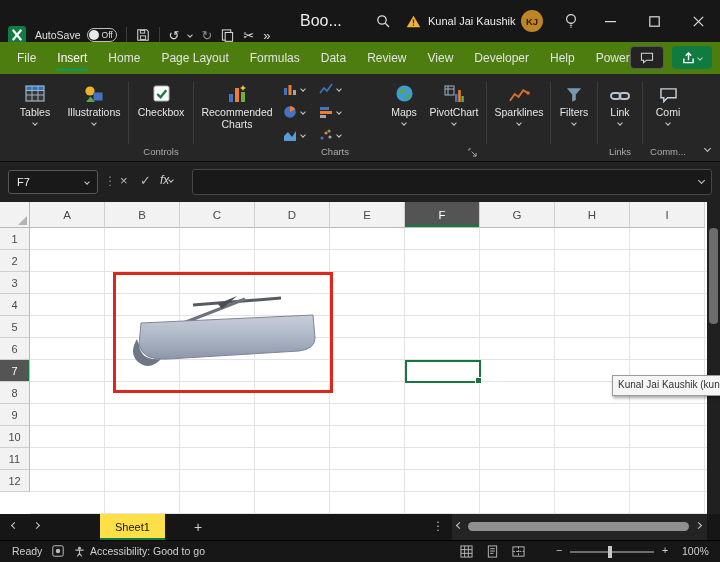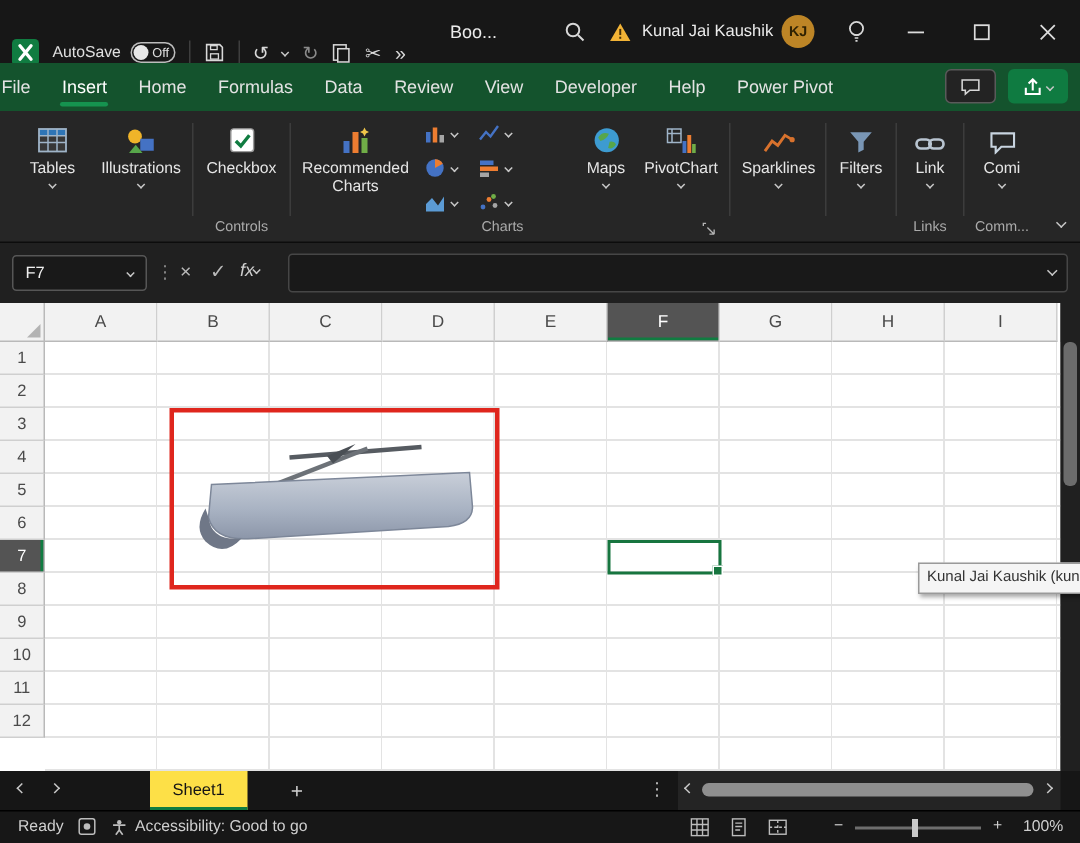--- a/index.html
+++ b/index.html
@@ -10,30 +10,30 @@
   
   #titlebar { position:absolute; left:0; top:0; width:720px; height:42px; background:#171717; }
   .tb-left { position:absolute; left:8px; top:14px; height:42px; display:flex; align-items:center; gap:9px; }
   .tb-sep { width:1px; height:16px; background:#3e3e3e; }
   .tb-glyph { font-size:13px; color:#d8d8d8; line-height:1; }
   .tb-glyph.dim { color:#8a8a8a; }
   .autosave { display:flex; align-items:center; gap:6px; font-size:10.5px; color:#e0e0e0; }
   .toggle { width:30px; height:14px; border:1px solid #bdbdbd; border-radius:8px; display:flex; align-items:center; gap:3px; padding:1px;text-align:center; }
   .toggle .knob { width:10px; height:10px; border-radius:50%; background:#e8e8e8; }
   .toggle .state { font-size:8.5px; color:#e0e0e0; }
-  .tb-title { position:absolute; left:300px; top:0; height:42px; display:flex; align-items:center; font-size:12px; color:#ececec; }
+  .tb-title { position:absolute; left:300px; top:0; height:42px; display:flex; align-items:center; font-size:16px; color:#ececec; }
   .tb-search { position:absolute; left:376px; top:14px; }
   .tb-user { position:absolute; left:406px; top:0; height:42px; display:flex; align-items:center; gap:7px; font-size:11px; color:#ececec; }
   .avatar { position:absolute; left:521px; top:10px; width:22px; height:22px; border-radius:50%; background:#bd8526; color:#2e2102; font-size:9.5px; font-weight:bold; display:flex; align-items:center; justify-content:center; }
   .tb-bulb { position:absolute; left:564px; top:13px; }
   .win-controls { position:absolute; right:0; top:0; height:42px; display:flex; }
   .win-btn { width:44px; height:42px; display:flex; align-items:center; justify-content:center; }
 
   
-  #menubar { position:absolute; left:0; top:42px; width:720px; height:32px; background:#14532d; display:flex; align-items:center; gap:19px; padding-left:0; font-size:12px; }
+  #menubar { position:absolute; left:0; top:42px; width:720px; height:32px; background:#4d7c0f; display:flex; align-items:center; gap:19px; padding-left:16px; font-size:12px; }
   .mitem { color:#e3e3e3; position:relative; padding:6px 1px; }
   .mitem.active { color:#ffffff; }
   .mitem.active::after { content:""; position:absolute; left:0; right:0; bottom:0; height:3px; background:#15934f; border-radius:2px; }
   .mb-right { position:absolute; right:8px; top:4px; display:flex; gap:8px; }
   .comment-btn { width:34px; height:23px; border:1px solid #5a5a5a; border-radius:4px; display:flex; align-items:center; justify-content:center; background:#232323; }
   .share-btn { width:40px; height:23px; border-radius:4px; background:#0f7b41; display:flex; align-items:center; justify-content:center; gap:3px; }
 
   
   #ribbon { position:absolute; left:0; top:74px; width:720px; height:88px; background:#262626; border-bottom:1px solid #0c0c0c; }
   .rbtn { position:absolute; top:5px; display:flex; flex-direction:column; align-items:center; gap:3px; color:#e6e6e6; font-size:10.5px; text-align:center; line-height:1.15; }
@@ -189,20 +189,21 @@
           <path d="M0.8 0.8 L10.2 10.2 M10.2 0.8 L0.8 10.2" stroke="#dcdcdc" stroke-width="1.2"></path>
         </svg>
       </span>
   </div>
 </header>
 
 <nav id="menubar">
   <span class="mitem">File</span>
   <span class="mitem active">Insert</span>
   <span class="mitem">Home</span>
+  <span class="mitem">Page Layout</span>
   <span class="mitem">Formulas</span>
   <span class="mitem">Data</span>
   <span class="mitem">Review</span>
   <span class="mitem">View</span>
   <span class="mitem">Developer</span>
   <span class="mitem">Help</span>
   <span class="mitem">Power Pivot</span>
   <span class="mb-right">
     <span class="comment-btn">
       <svg width="14" height="12" viewBox="0 0 16 14">

